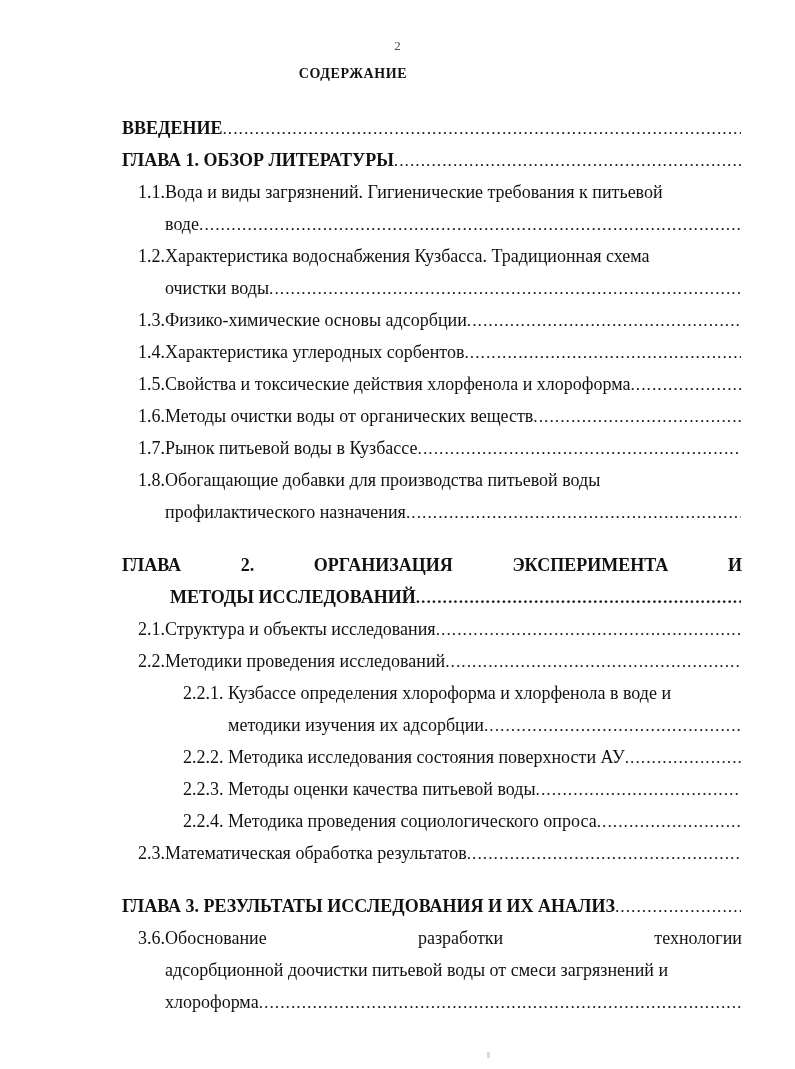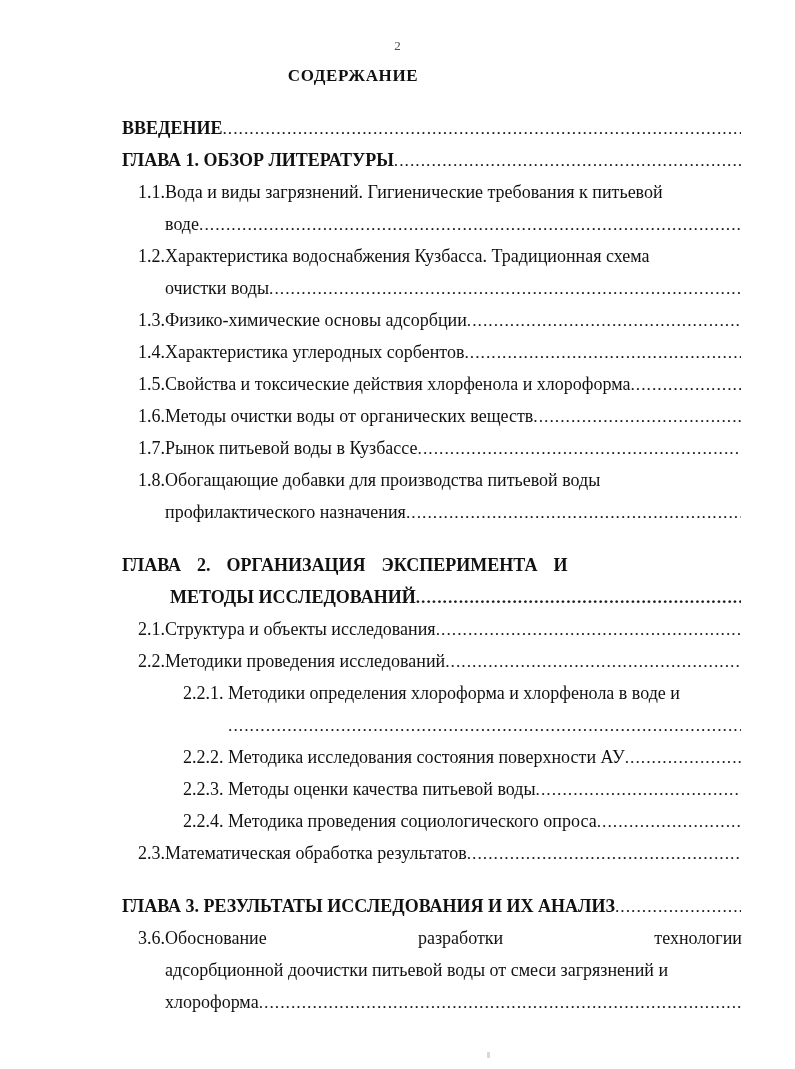--- a/index.html
+++ b/index.html
@@ -28,21 +28,21 @@
     color: #4a4a4a;
   }
 
   
   .doc-title {
     position: absolute;
     top: 66px;
     left: 0;
     width: 706px;
     text-align: center;
-    font-size: 17px;
+    font-size: 14px;
     font-weight: bold;
     letter-spacing: 0.6px;
   }
 
   
   .toc {
     position: absolute;
     top: 112px;
     left: 122px;
     width: 620px;
@@ -112,20 +112,21 @@
   .row {
     position: relative;
   }
 
   
   .bold .txt, .bold .num { font-weight: bold; }
 
   
   .ch2-l1 {
     display: flex;
+    justify-content: space-between;
     width: 620px;
     font-weight: bold;
     white-space: nowrap;
     line-height: 32px;
     gap: 16px;
   }
   .ch2-l2 {
     display: flex;
     align-items: baseline;
     width: 620px;
@@ -310,23 +311,24 @@
           <span class="leader"></span>
         </div>
       </div>
 
     </div>
 
     <div class="entry row">
       <div class="num lvl3">2.2.1.</div>
       <div class="body">
         <div class="line">
-          <span class="txt">Методики определения хлороформа и хлорфенола в воде и</span>
-        </div>
-        <div class="line">
+          <span class="txt">Кузбассе определения хлороформа и хлорфенола в воде и</span>
+        </div>
+        <div class="line">
+          <span class="txt">методики изучения их адсорбции</span>
           <span class="leader"></span>
         </div>
       </div>
 
     </div>
 
     <div class="entry row">
       <div class="num lvl3">2.2.2.</div>
       <div class="body">
         <div class="line">

